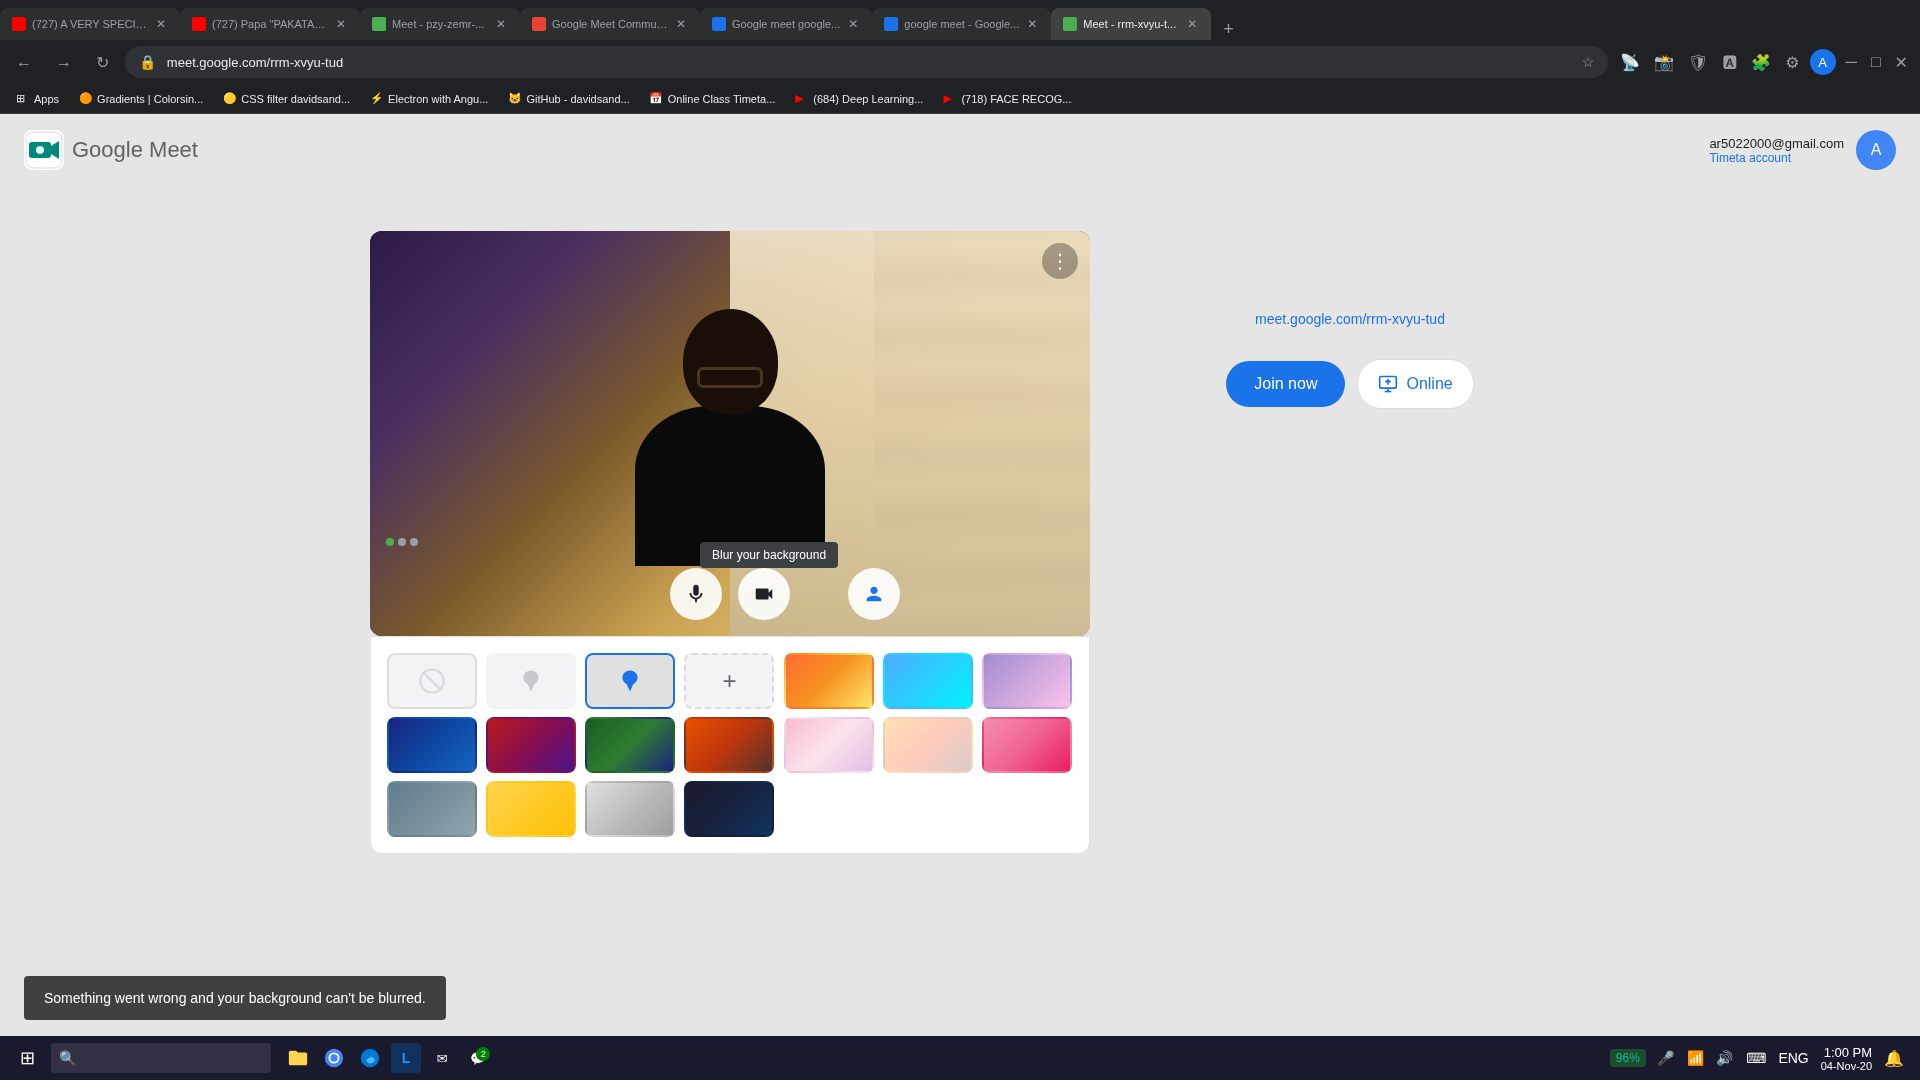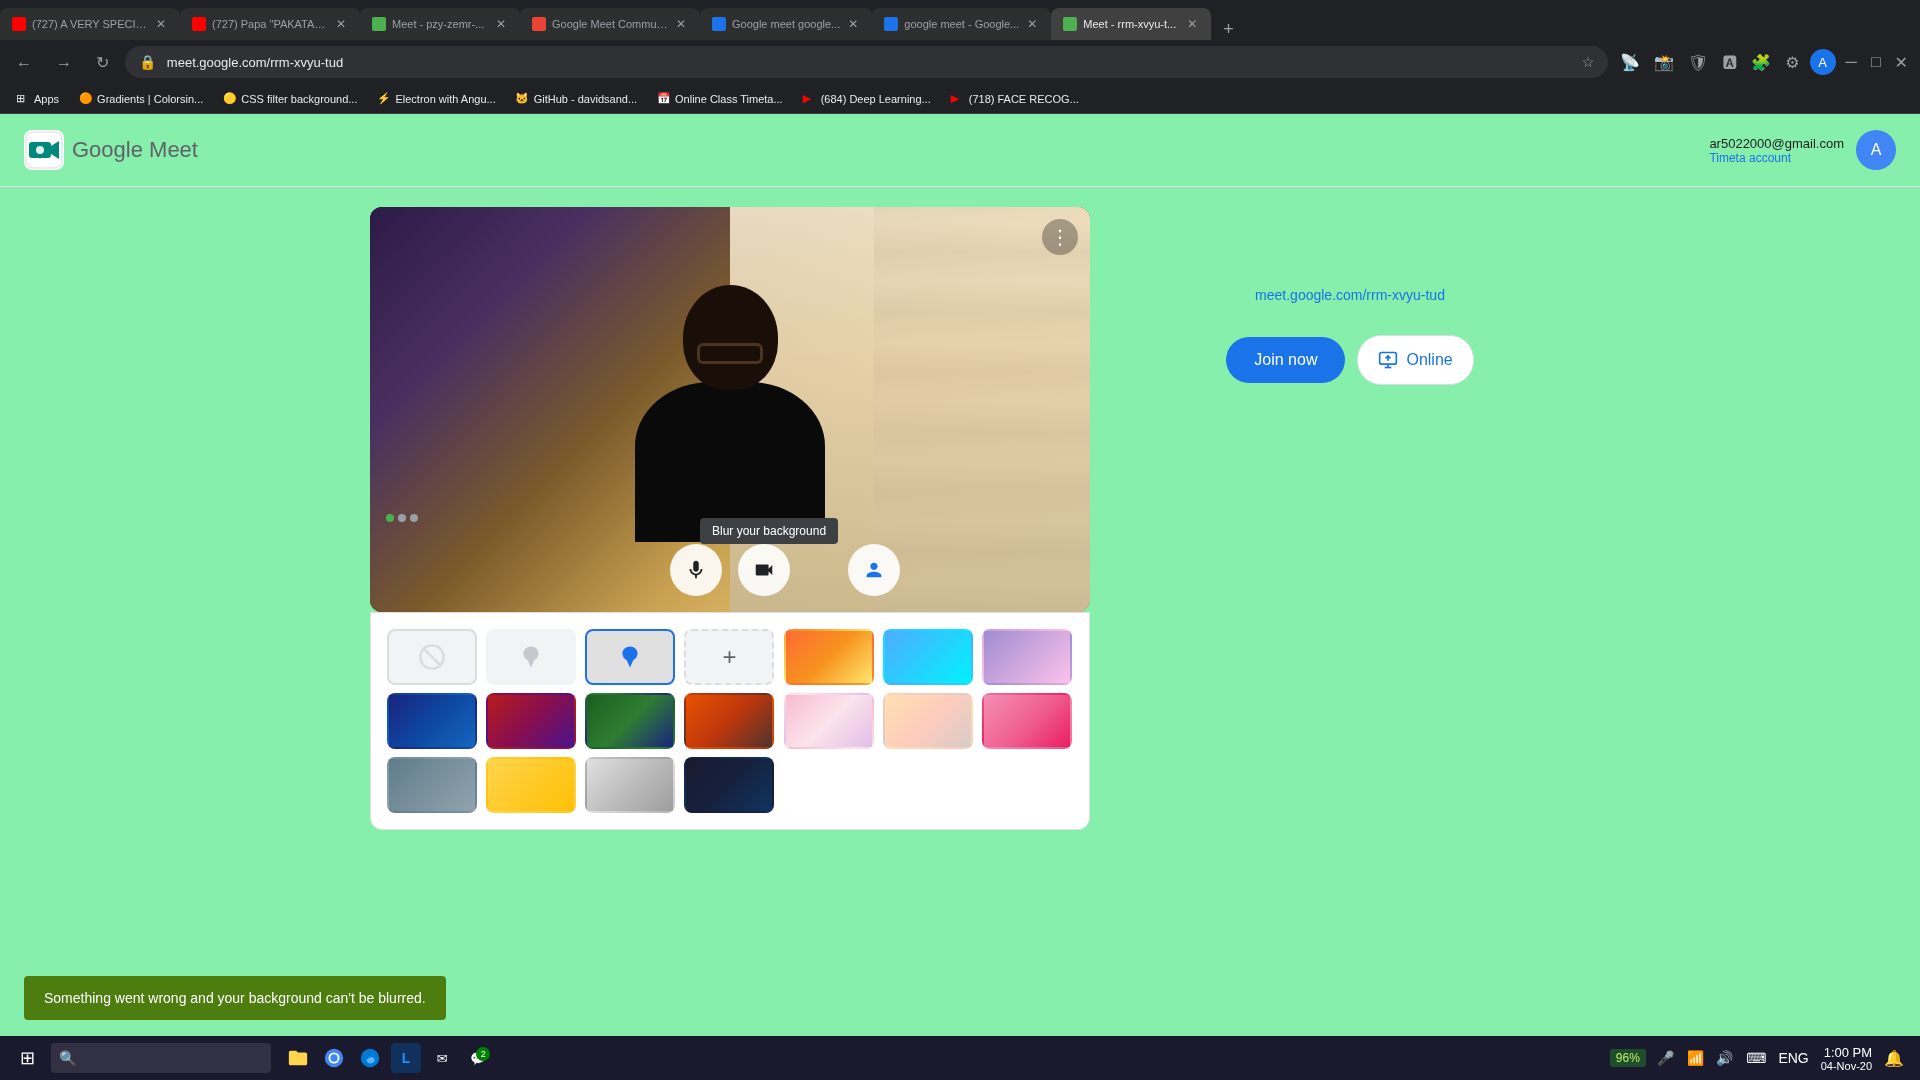--- a/index.html
+++ b/index.html
@@ -20,21 +20,21 @@
     .browser-right-icons { display: flex; align-items: center; gap: 6px; }
     .b-icon { color: #9aa0a6; font-size: 16px; padding: 4px; cursor: pointer; border-radius: 50%; }
     .profile-icon-browser { width: 26px; height: 26px; border-radius: 50%; background: #1a73e8; display: flex; align-items: center; justify-content: center; color: white; font-size: 13px; }
 
     
     .bookmarks-bar { background: #202124; display: flex; align-items: center; padding: 2px 8px; height: 30px; border-bottom: 1px solid #3c4043; gap: 4px; }
     .bookmark-item { display: flex; align-items: center; gap: 4px; color: #e8eaed; font-size: 11px; padding: 3px 8px; border-radius: 4px; cursor: pointer; white-space: nowrap; }
     .bm-favicon { width: 14px; height: 14px; border-radius: 2px; flex-shrink: 0; }
 
     
-    .page-content { background: #86efac; width: 100%; height: calc(1080px - 114px - 44px); display: flex; flex-direction: column; }
+    .page-content { background: #e5e5e5; width: 100%; height: calc(1080px - 114px - 44px); display: flex; flex-direction: column; gap: 24px; }
 
     
     .meet-header { display: flex; align-items: center; justify-content: space-between; padding: 16px 24px; border-bottom: 1px solid #e0e0e0; }
     .meet-logo { display: flex; align-items: center; gap: 8px; }
     .meet-logo-text { font-size: 22px; color: #5f6368; font-weight: 400; }
     .meet-header-right { display: flex; align-items: center; gap: 12px; }
     .account-info { text-align: left; }
     .account-email { font-size: 13px; color: #202124; }
     .switch-account { font-size: 12px; color: #1a73e8; cursor: pointer; }
     .profile-avatar { width: 40px; height: 40px; border-radius: 50%; background: #4285f4; display: flex; align-items: center; justify-content: center; color: white; font-size: 16px; cursor: pointer; }
@@ -84,35 +84,35 @@
 
     
     .right-panel { display: flex; flex-direction: column; align-items: center; padding-top: 80px; width: 400px; }
     .meeting-ready-title { font-size: 36px; font-weight: 400; color: #202124; margin-bottom: 8px; }
     .meeting-url { font-size: 14px; color: #1a73e8; margin-bottom: 32px; }
     .action-buttons { display: flex; gap: 12px; align-items: center; }
     .join-now-btn { background: #1a73e8; color: white; border: none; border-radius: 24px; padding: 14px 28px; font-size: 16px; font-weight: 500; cursor: pointer; }
     .present-btn { display: flex; align-items: center; gap: 8px; background: white; color: #1a73e8; border: 1px solid #dadce0; border-radius: 24px; padding: 14px 20px; font-size: 16px; font-weight: 500; cursor: pointer; }
 
     
-    .snackbar { position: fixed; bottom: 60px; left: 24px; background: #4d7c0f; color: white; padding: 14px 20px; border-radius: 4px; font-size: 14px; z-index: 100; max-width: 600px; }
+    .snackbar { position: fixed; bottom: 60px; left: 24px; background: #404040; color: white; padding: 14px 20px; border-radius: 4px; font-size: 14px; z-index: 100; max-width: 600px; }
 
     
     .taskbar { position: fixed; bottom: 0; left: 0; right: 0; height: 44px; background: #1a1a2e; display: flex; align-items: center; justify-content: space-between; padding: 0 12px; z-index: 200; }
     .taskbar-left { display: flex; align-items: center; gap: 8px; }
     .taskbar-start { background: none; border: none; color: white; font-size: 18px; cursor: pointer; padding: 4px 8px; border-radius: 4px; }
     .taskbar-search { background: rgba(255,255,255,0.1); border: none; color: white; font-size: 14px; padding: 4px 8px; border-radius: 4px; cursor: pointer; display: flex; align-items: center; gap: 6px; width: 220px; height: 30px; }
     .taskbar-apps { display: flex; align-items: center; gap: 6px; margin-left: 4px; }
     .taskbar-app { width: 30px; height: 30px; display: flex; align-items: center; justify-content: center; cursor: pointer; border-radius: 4px; }
     .taskbar-right { display: flex; align-items: center; gap: 8px; }
     .sys-tray { display: flex; align-items: center; gap: 4px; color: white; font-size: 12px; }
     .tray-icon { font-size: 14px; padding: 2px 4px; cursor: pointer; }
     .time-display { color: white; font-size: 11px; text-align: right; cursor: pointer; }
     .time-display .time { font-size: 13px; }
-    .battery-indicator { display: flex; align-items: center; gap: 4px; background: #1e4d2b; padding: 2px 6px; border-radius: 3px; color: #bef264; font-size: 12px; }
+    .battery-indicator { display: flex; align-items: center; gap: 4px; background: #1e4d2b; padding: 2px 6px; border-radius: 3px; color: #14b8a6; font-size: 12px; }
     .notification-icon { color: white; font-size: 16px; cursor: pointer; padding: 2px 4px; }
   </style>
 </head>
 <body>
 
 <div>
 
   <div class="tab-bar">
     <div class="tab">
       <div class="tab-favicon" style="background:#ff0000;"></div>
@@ -179,21 +179,21 @@
     <div class="bookmark-item">
       <span class="bm-favicon">⊞</span>
       <span>Apps</span>
     </div>
     <div class="bookmark-item">
       <span class="bm-favicon">🟠</span>
       <span>Gradients | Colorsin...</span>
     </div>
     <div class="bookmark-item">
       <span class="bm-favicon">🟡</span>
-      <span>CSS filter background...</span>
+      <span>CSS filter davidsand...</span>
     </div>
     <div class="bookmark-item">
       <span class="bm-favicon">⚡</span>
       <span>Electron with Angu...</span>
     </div>
     <div class="bookmark-item">
       <span class="bm-favicon">🐱</span>
       <span>GitHub - davidsand...</span>
     </div>
     <div class="bookmark-item">

